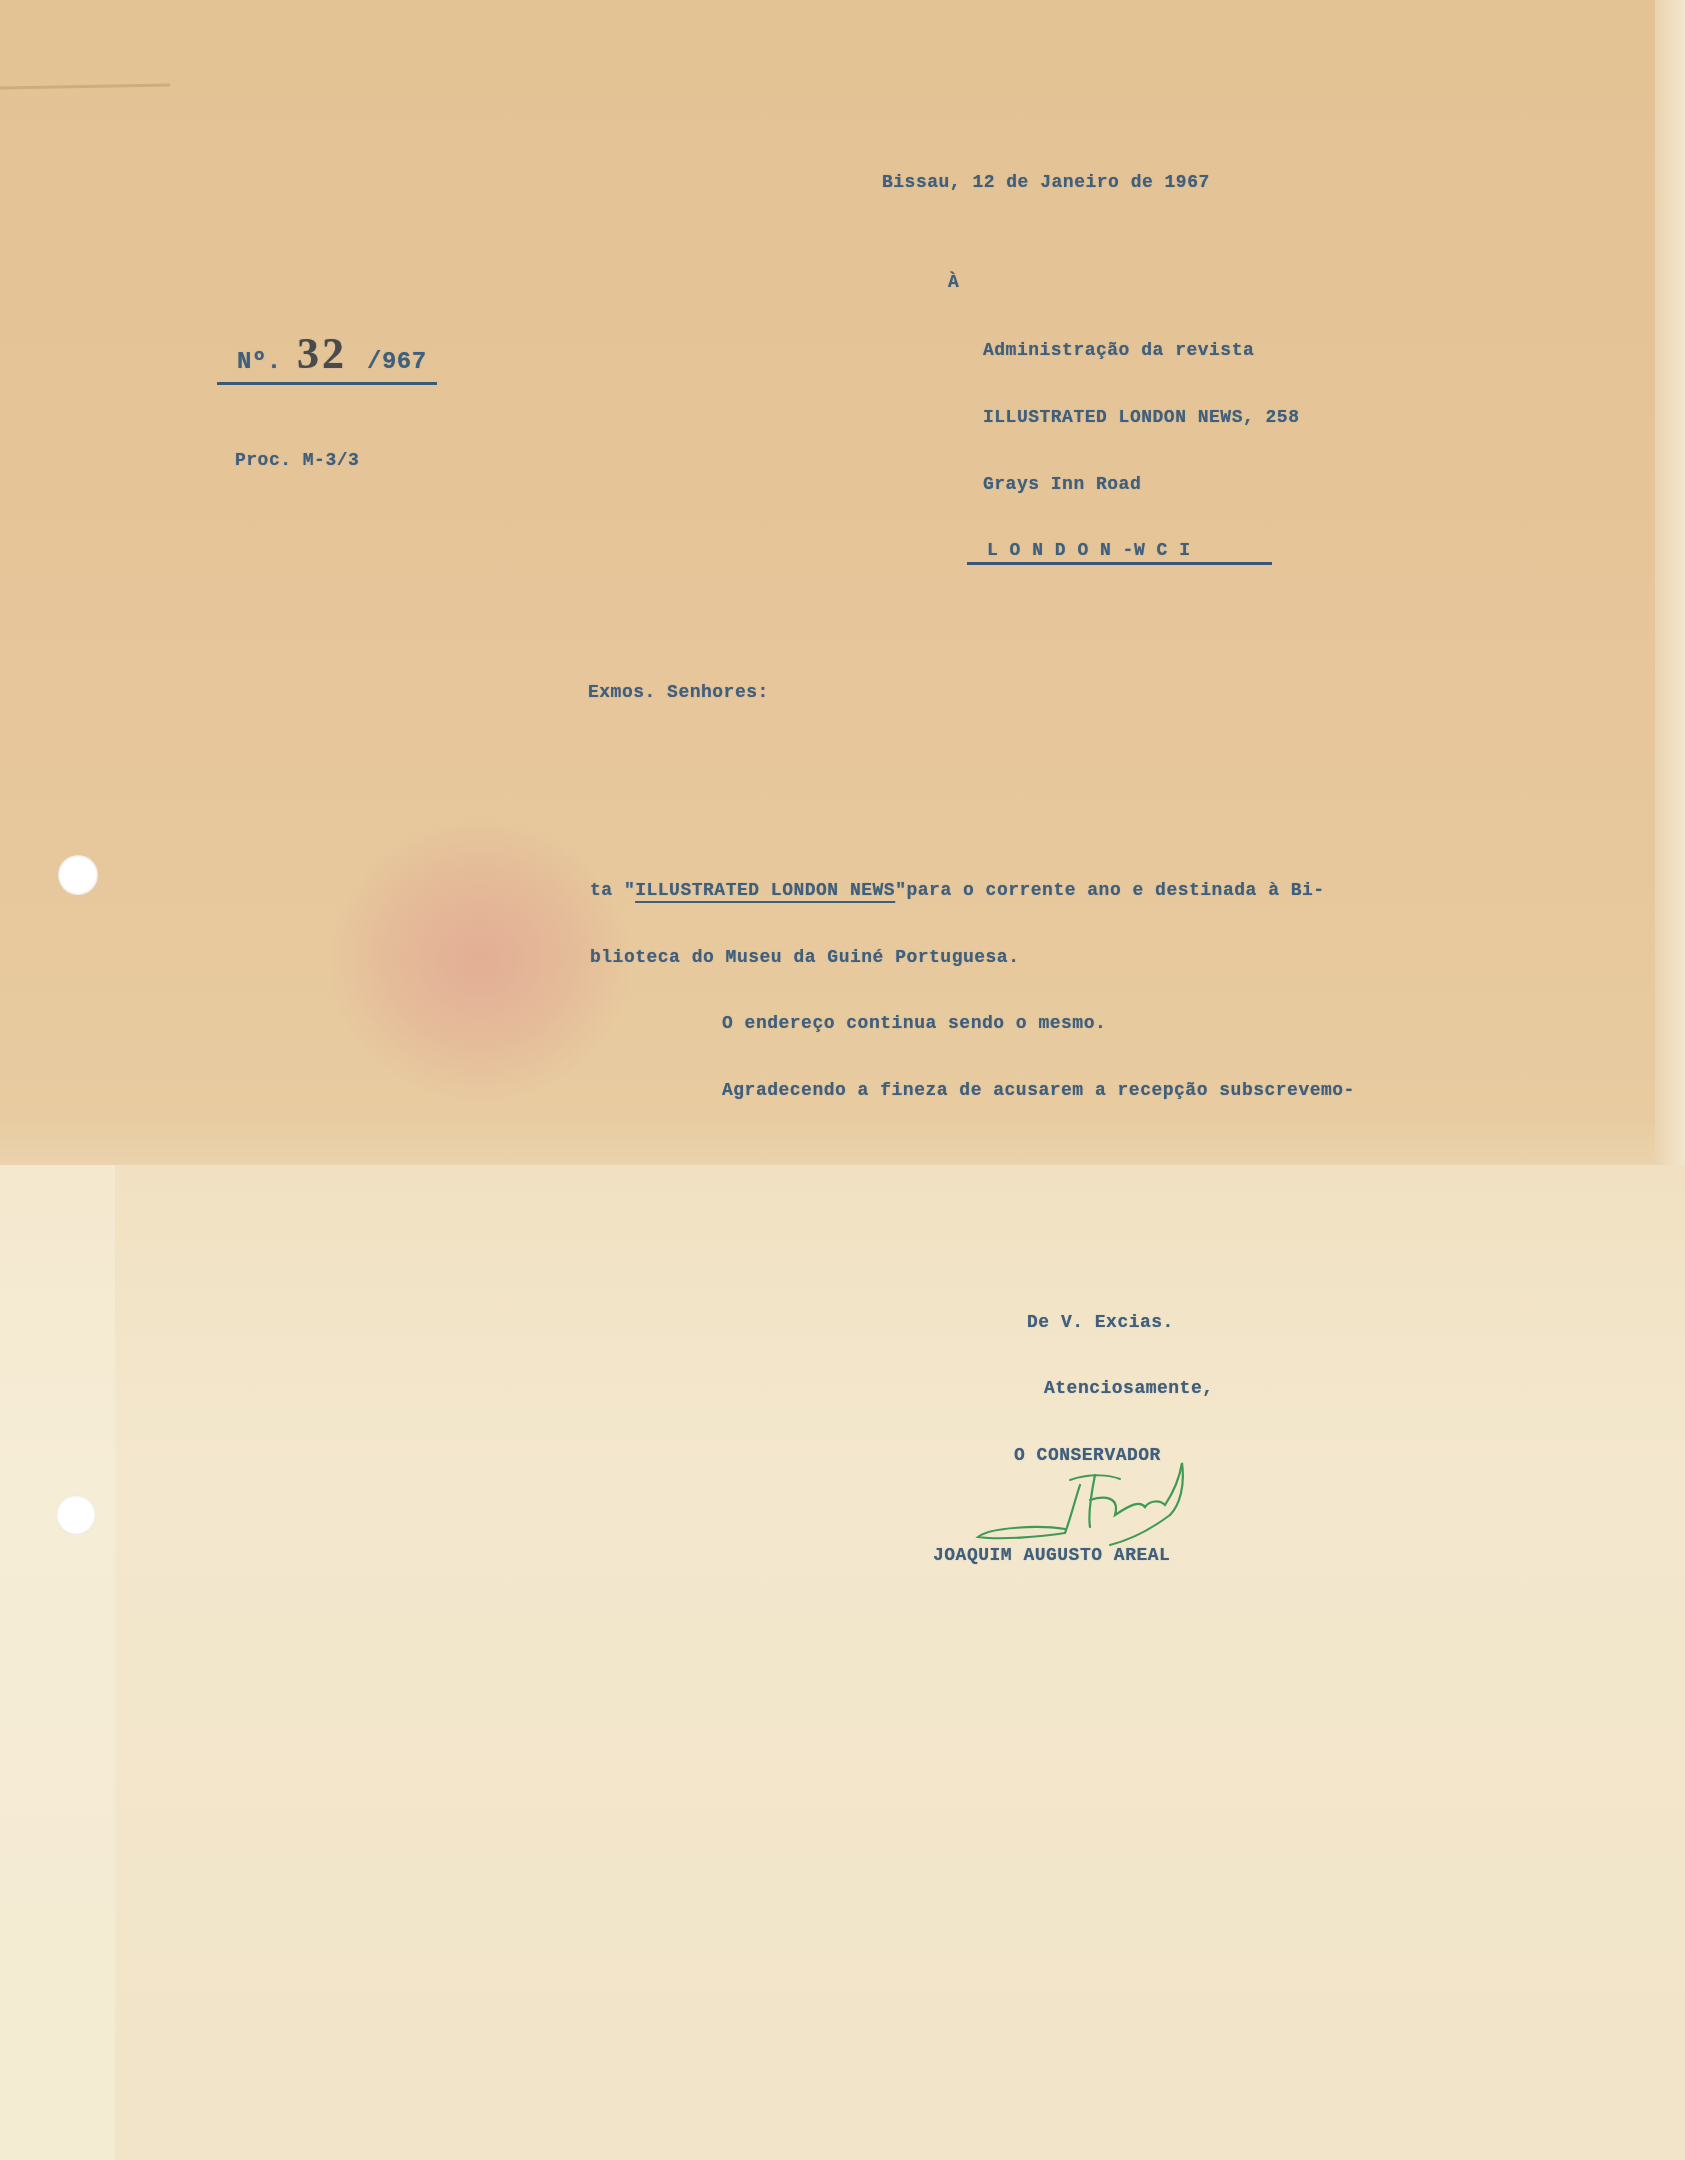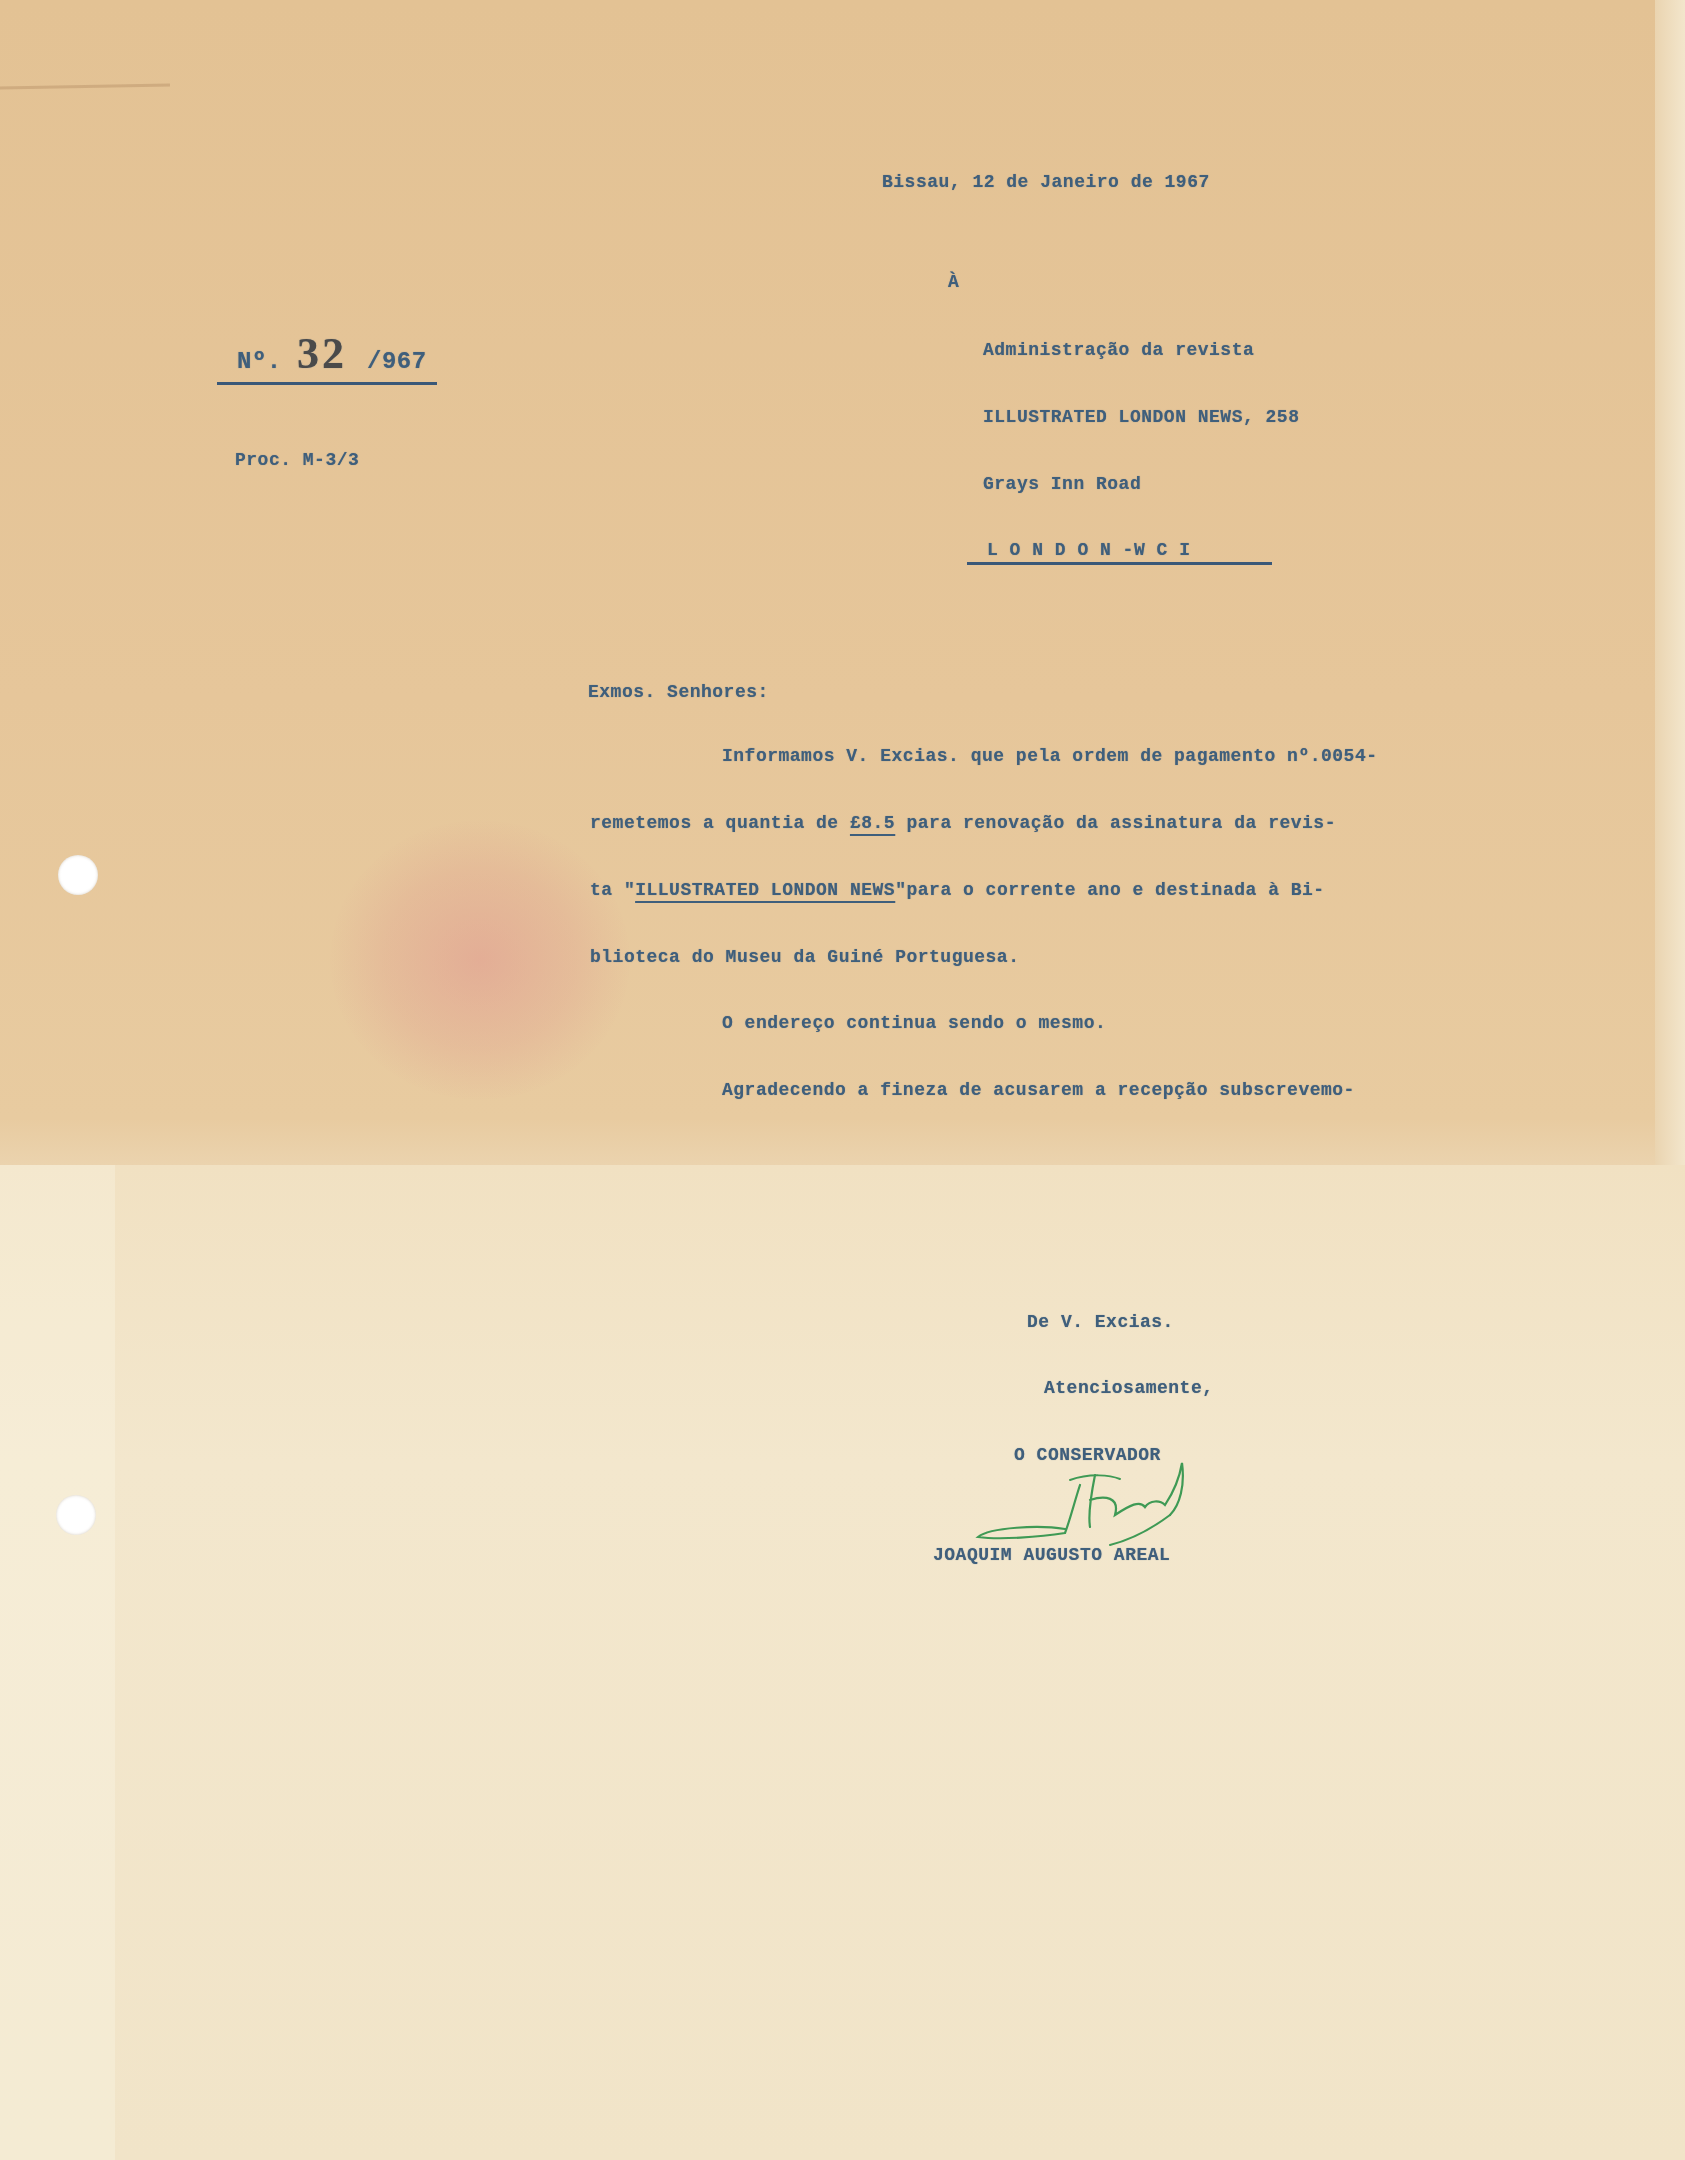--- a/index.html
+++ b/index.html
@@ -81,22 +81,20 @@
   </div>
   <div class="t" style="left:235px; top:450px;">Proc. M-3/3</div>
 
   <div class="t" style="left:983px; top:340px;">Administração da revista</div>
   <div class="t" style="left:983px; top:407px;">ILLUSTRATED LONDON NEWS, 258</div>
   <div class="t" style="left:983px; top:474px;">Grays Inn Road</div>
   <div class="t ul" style="left:967px; top:540px; padding-left:20px; width:285px;">L O N D O N -W C I</div>
 
   <div class="t" style="left:588px; top:682px;">Exmos. Senhores:</div>
 
-  <div class="t" style="left:722px; top:746px;">Informamos V. Excias. que pela ordem de pagamento nº.0054-</div>
-  <div class="t" style="left:590px; top:813px;"><span>remetemos a quantia de </span><span class="under">£8.5</span><span> para renovação da assinatura da revis-</span></div>
   <div class="t" style="left:590px; top:880px;"><span>ta "</span><span class="under">ILLUSTRATED LONDON NEWS</span><span>"para o corrente ano e destinada à Bi-</span></div>
   <div class="t" style="left:590px; top:947px;">blioteca do Museu da Guiné Portuguesa.</div>
   <div class="t" style="left:722px; top:1013px;">O endereço continua sendo o mesmo.</div>
   <div class="t" style="left:722px; top:1080px;">Agradecendo a fineza de acusarem a recepção subscrevemo-</div>
 
   <div class="t" style="left:1027px; top:1312px;">De V. Excias.</div>
   <div class="t" style="left:1044px; top:1378px;">Atenciosamente,</div>
   <div class="t" style="left:1014px; top:1445px;">O CONSERVADOR</div>
 
   <svg class="sig" viewBox="0 0 300 110">

